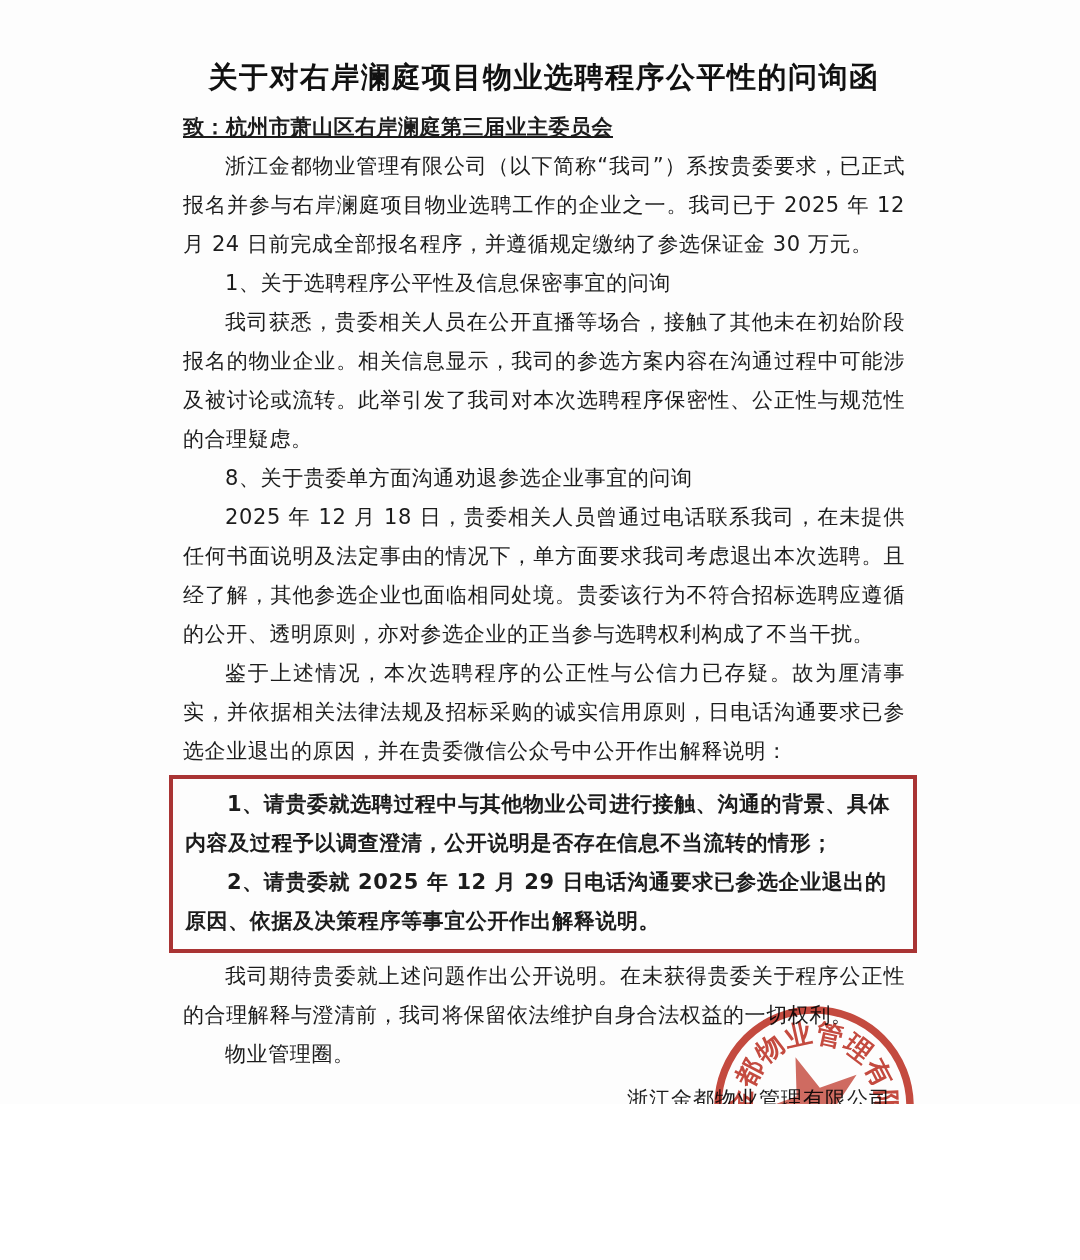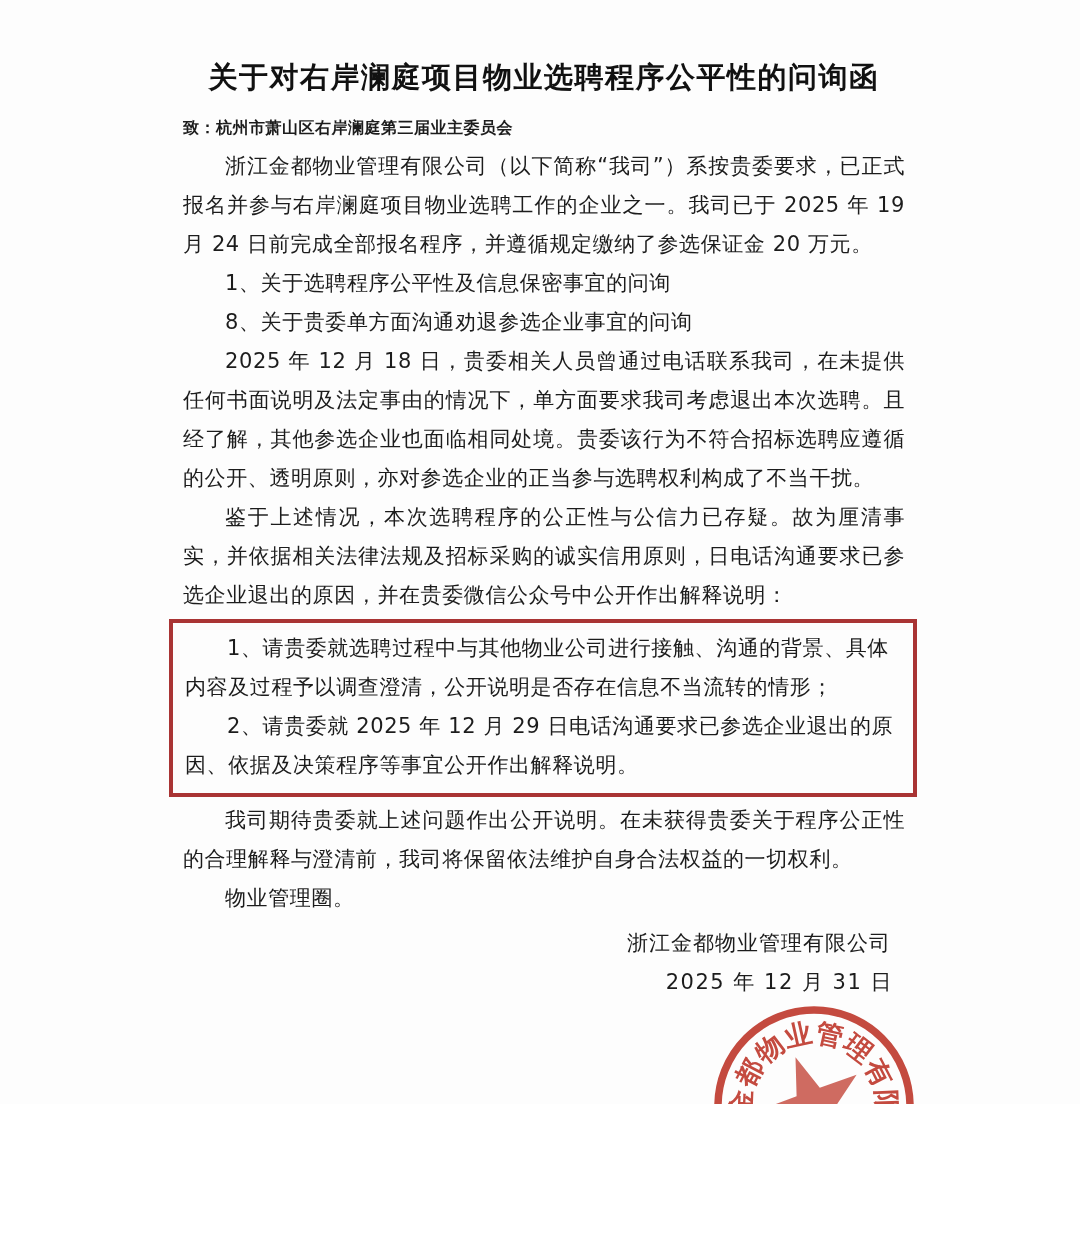--- a/index.html
+++ b/index.html
@@ -8,29 +8,30 @@
     background:#fdfdfd; overflow:hidden;
     font-family:"DejaVu Sans","Liberation Sans",sans-serif;
     color:#1c1c1c;
     padding-left:36px;
   }
   .doc { position:absolute; left:183px; top:58px; width:722px; }
   .title {
     margin:0 0 10px 0; font-size:29px; font-weight:bold; text-align:center;
     letter-spacing:1.5px; color:#111;
   }
-  .to-line { font-size:16px; font-weight:bold; line-height:39px; letter-spacing:0.5px; }
+  .to-line { font-size:21px; font-weight:bold; line-height:39px; letter-spacing:0.5px;text-decoration:underline; }
   p.body {
     margin:0; font-size:21px; line-height:39px; text-indent:2em;
     text-align:justify; letter-spacing:0.6px;
   }
   p.heading { font-weight:normal; }
   .redbox {
     border:4px solid #a93434; margin:4px -12px 4px -14px;
     padding:6px 10px 8px 12px;
+    font-weight:bold;
   }
   .redbox p.body { text-align:left; }
   .sig-company {
     margin-top:6px; font-size:21px; line-height:39px; text-align:right;
     padding-right:14px; letter-spacing:1px;
   }
   .sig-date {
     font-size:21px; line-height:39px; text-align:right;
     padding-right:12px; letter-spacing:1.5px;
   }
@@ -59,25 +60,26 @@
 </head>
 <body>
 
 <div class="page">
   <div class="doc">
 
     <h1 class="title">关于对右岸澜庭项目物业选聘程序公平性的问询函</h1>
 
     <div class="to-line">致：杭州市萧山区右岸澜庭第三届业主委员会</div>
 
-    <p class="body">浙江金都物业管理有限公司（以下简称“我司”）系按贵委要求，已正式报名并参与右岸澜庭项目物业选聘工作的企业之一。我司已于 2025 年 19 月 24 日前完成全部报名程序，并遵循规定缴纳了参选保证金 20 万元。</p>
+    <p class="body">浙江金都物业管理有限公司（以下简称“我司”）系按贵委要求，已正式报名并参与右岸澜庭项目物业选聘工作的企业之一。我司已于 2025 年 12 月 24 日前完成全部报名程序，并遵循规定缴纳了参选保证金 30 万元。</p>
 
 
     <p class="body heading">1、关于选聘程序公平性及信息保密事宜的问询</p>
 
+    <p class="body">我司获悉，贵委相关人员在公开直播等场合，接触了其他未在初始阶段报名的物业企业。相关信息显示，我司的参选方案内容在沟通过程中可能涉及被讨论或流转。此举引发了我司对本次选聘程序保密性、公正性与规范性的合理疑虑。</p>
 
     <p class="body heading">8、关于贵委单方面沟通劝退参选企业事宜的问询</p>
 
     <p class="body">2025 年 12 月 18 日，贵委相关人员曾通过电话联系我司，在未提供任何书面说明及法定事由的情况下，单方面要求我司考虑退出本次选聘。且经了解，其他参选企业也面临相同处境。贵委该行为不符合招标选聘应遵循的公开、透明原则，亦对参选企业的正当参与选聘权利构成了不当干扰。</p>
 
     <p class="body">鉴于上述情况，本次选聘程序的公正性与公信力已存疑。故为厘清事实，并依据相关法律法规及招标采购的诚实信用原则，日电话沟通要求已参选企业退出的原因，并在贵委微信公众号中公开作出解释说明：</p>
 
     <div class="redbox">
       <p class="body">1、请贵委就选聘过程中与其他物业公司进行接触、沟通的背景、具体内容及过程予以调查澄清，公开说明是否存在信息不当流转的情形；</p>
       <p class="body">2、请贵委就 2025 年 12 月 29 日电话沟通要求已参选企业退出的原因、依据及决策程序等事宜公开作出解释说明。</p>

